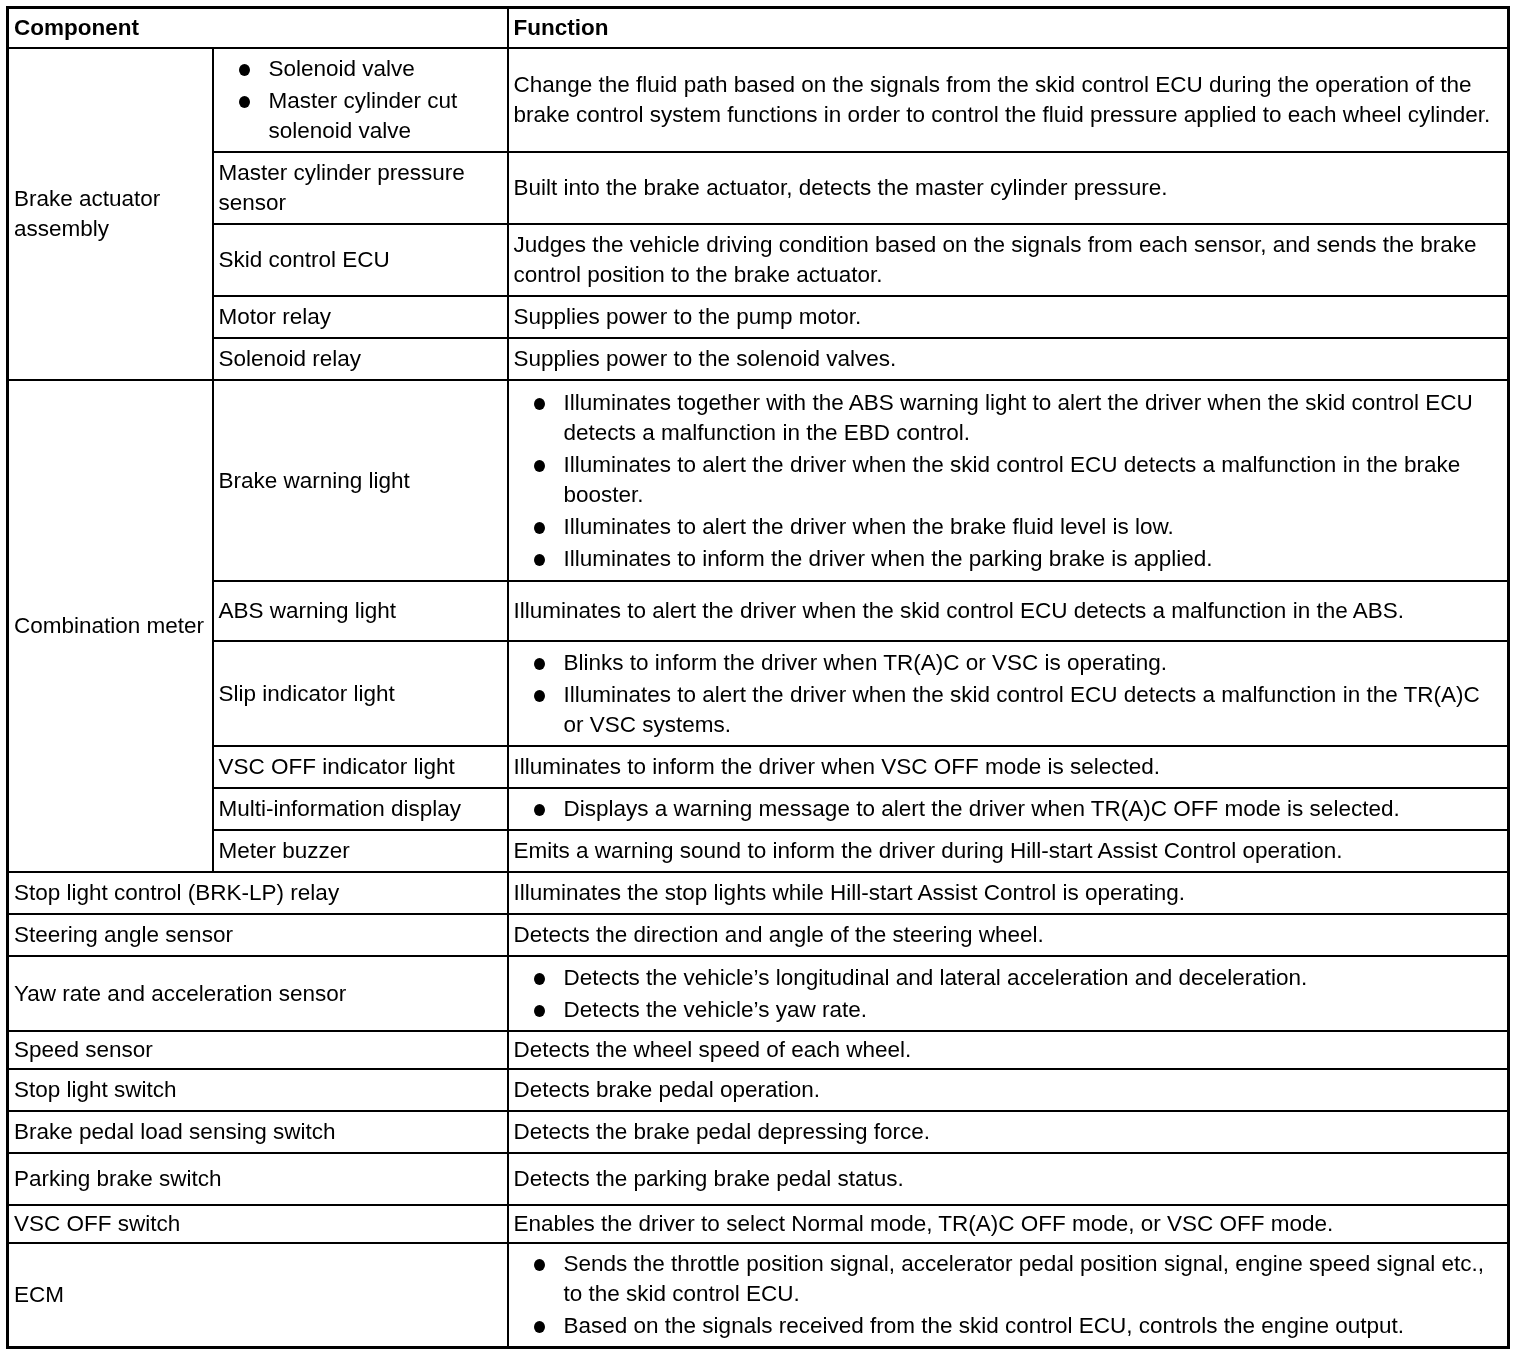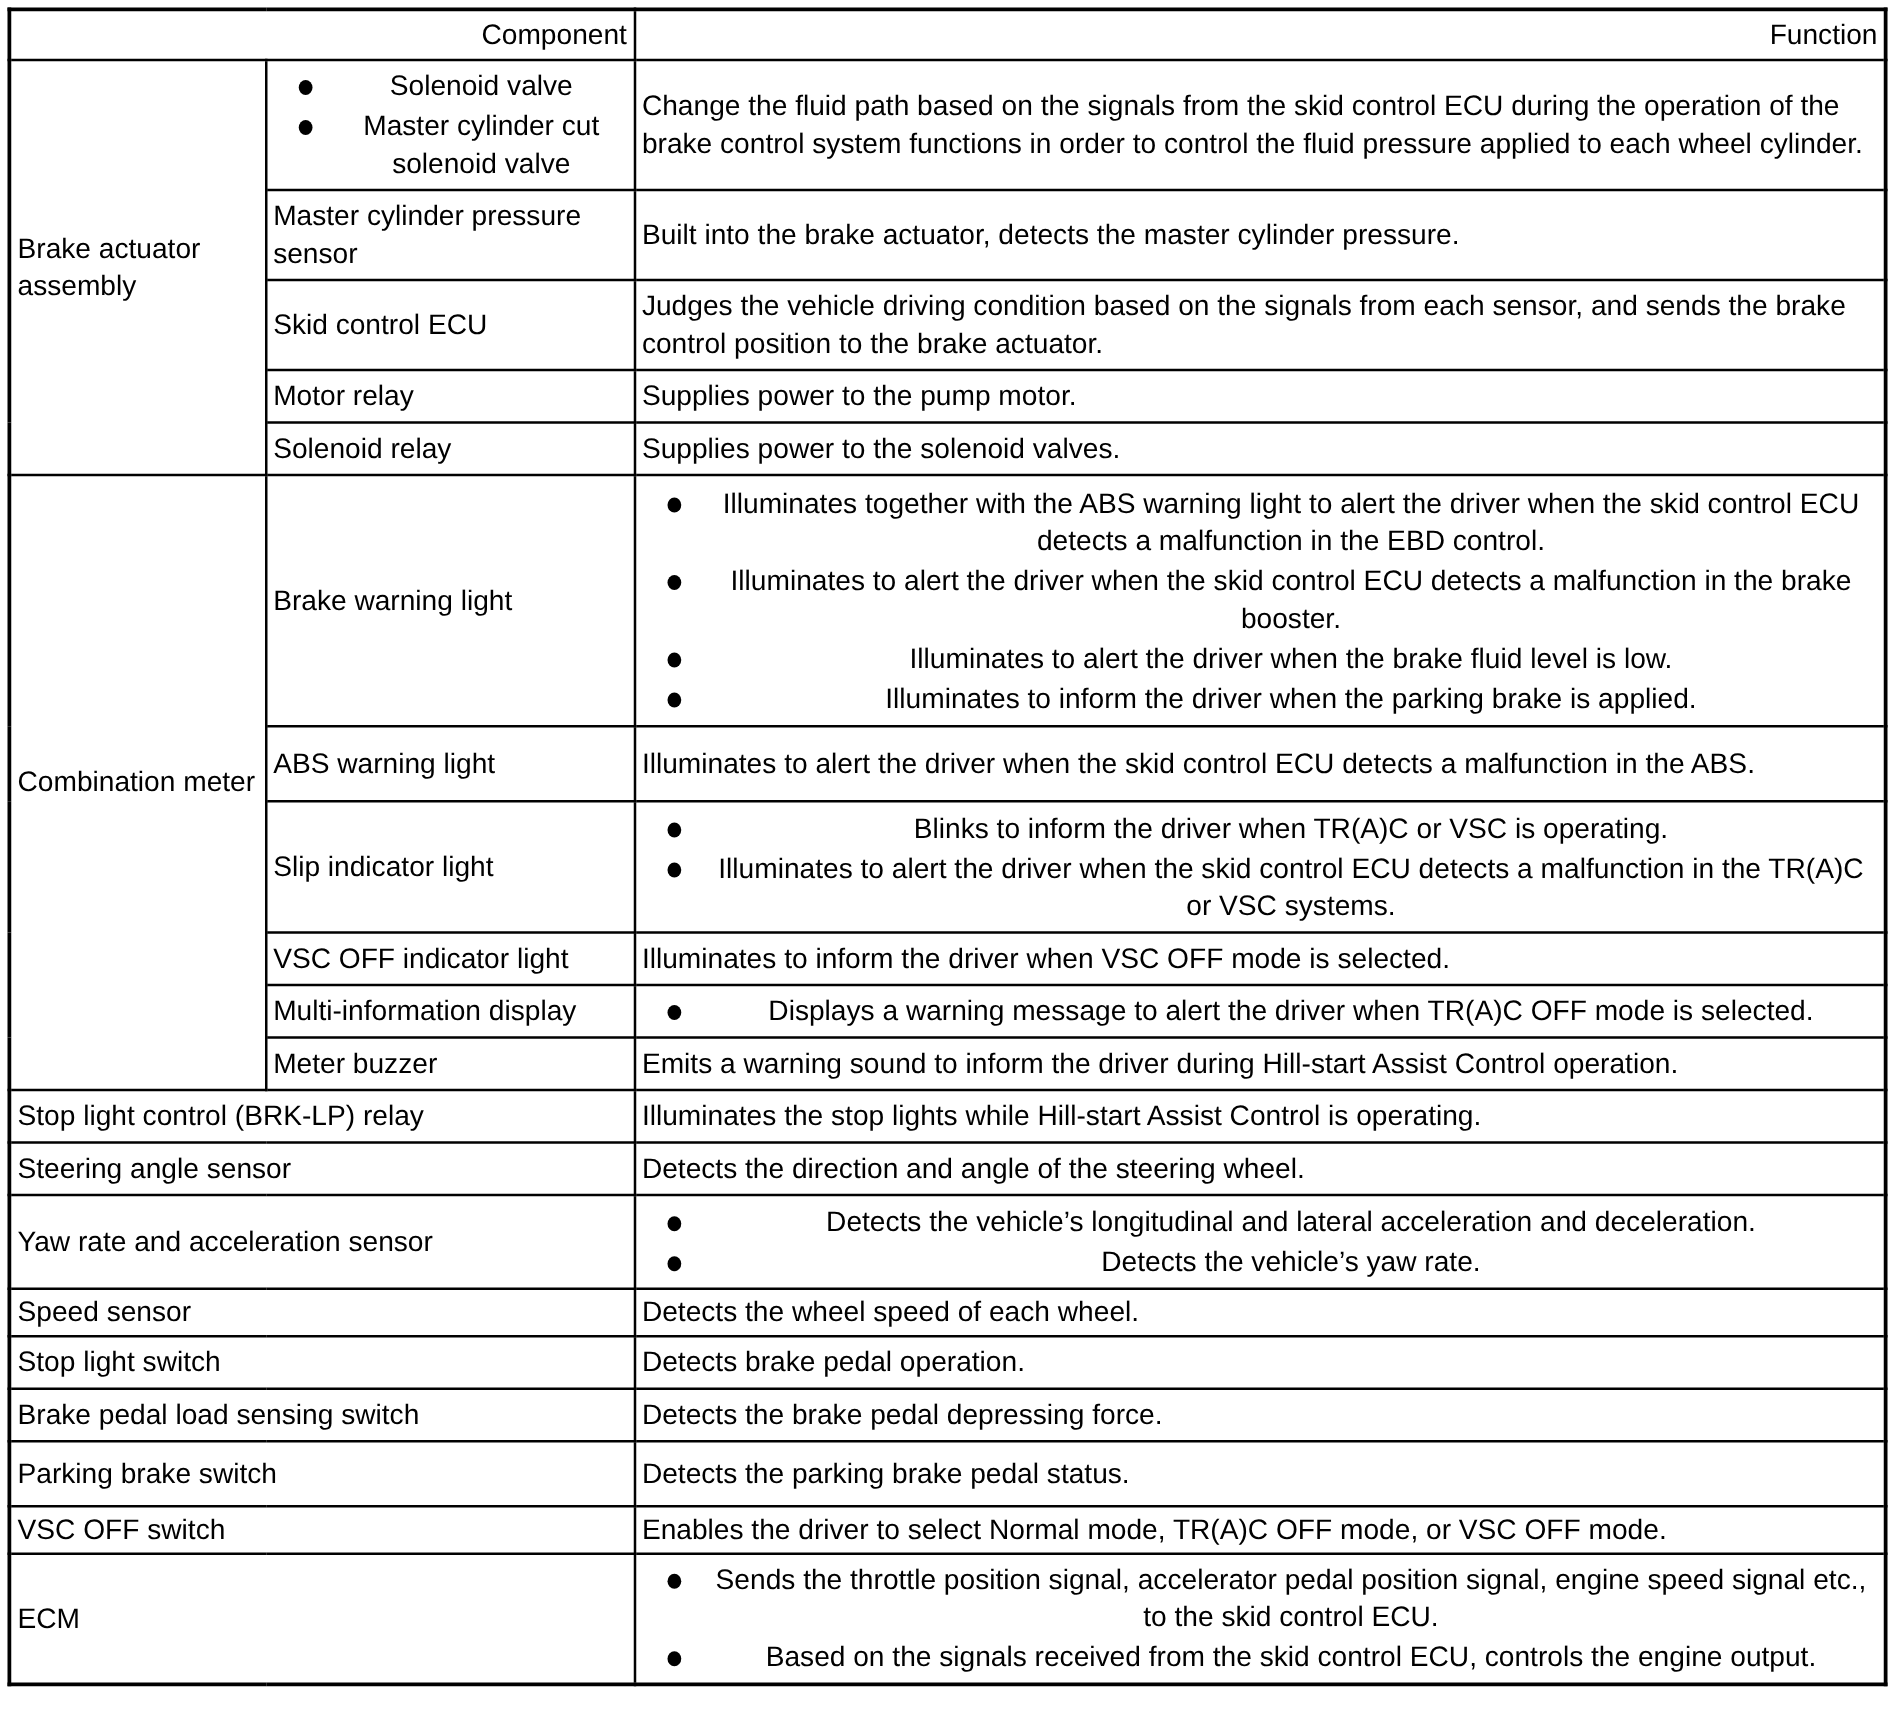--- a/index.html
+++ b/index.html
@@ -15,26 +15,26 @@
     line-height: 30px;
     table-layout: fixed;
   }
   .tbl td, .tbl th {
     border: 2px solid #000;
     padding: 3px 5px 3px 5px;
     vertical-align: middle;
     text-align: left;
     font-weight: normal;
   }
-  .tbl th { font-weight: normal; text-align: right; height: 34px; padding: 2px 5px; }
+  .tbl th { font-weight: bold; text-align: left; height: 34px; padding: 2px 5px; }
   .tbl col.c1 { width: 205px; }
   .tbl col.c2 { width: 295px; }
   .tbl col.c3 { width: 1001px; }
   ul.bl { list-style: none; margin: 0; padding: 0; }
-  ul.bl li { position: relative; padding-left: 50px; margin: 2px 0; text-align: center; }
+  ul.bl li { position: relative; padding-left: 50px; margin: 2px 0; }
   ul.bl li::before {
     content: ""; position: absolute; left: 20px; top: 10px;
     width: 11px; height: 12px; border-radius: 50%; background: #000;
   }
   ul.bl.comp li { padding-left: 50px; }
   ul.bl.comp li::before { left: 20px; }
 </style>
 </head>
 <body>
 

